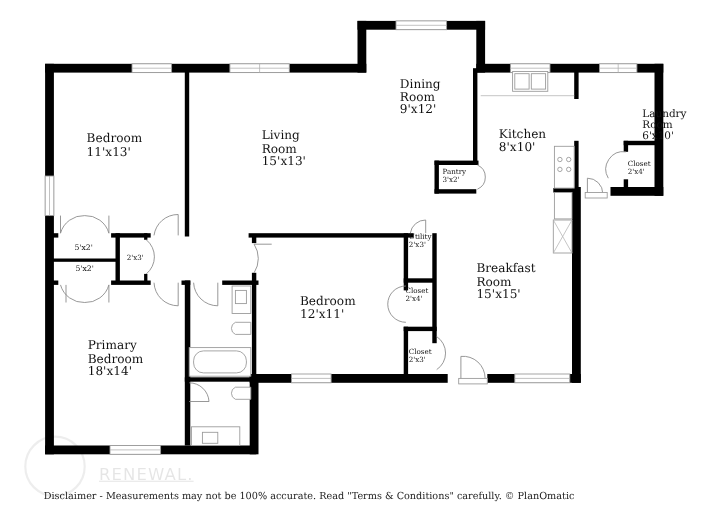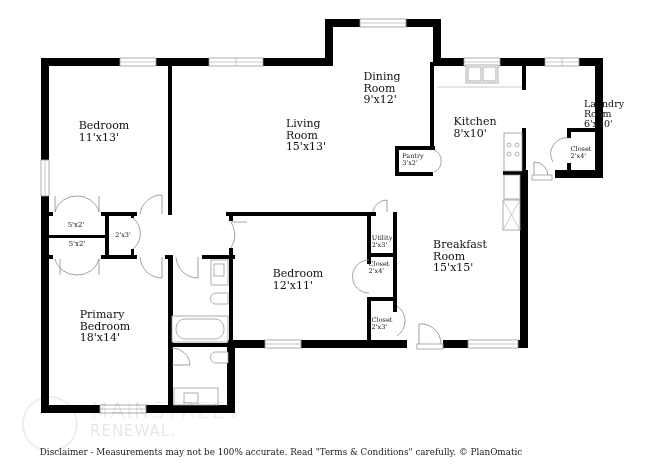--- a/index.html
+++ b/index.html
@@ -14,21 +14,21 @@
   .fixline { fill: none; stroke: #b5b5b5; stroke-width: 0.7; }
   .label { position: absolute; text-align: left; font-family: "DejaVu Serif", serif; font-weight: normal; color: #111; line-height: 1.05; transform: translate(-50%, -50%); white-space: nowrap; }
   .label .nm, .label .dim { display: block; }
   .lg { font-size: 11px; }
   .md { font-size: 9.5px; }
   .sm { font-size: 7px; }
   .xs { font-size: 6.5px; }
   #watermark { position: absolute; left: 22px; top: 396px; width: 230px; height: 56px; }
   #wm-circle { position: absolute; left: 0; top: 0; width: 52px; height: 52px; border: 2px solid rgba(0,0,0,0.07); border-radius: 50%; }
   #wm-main { position: absolute; left: 68px; top: 2px; font-family: "DejaVu Sans", sans-serif; font-size: 22px; letter-spacing: 1px; color: rgba(0,0,0,0.10); font-weight: 300; }
-  #wm-sub { position: absolute; left: 68px; top: 26px; font-family: "DejaVu Sans", sans-serif; font-size: 15px; letter-spacing: 1px; color: rgba(0,0,0,0.10); }
+  #wm-sub { position: absolute; left: 68px; top: 26px; font-family: "DejaVu Sans", sans-serif; font-size: 15px; letter-spacing: 1px; color: rgba(0,0,0,0.10); text-decoration: underline; }
   #disclaimer { position: absolute; left: 0; width: 562px; top: 447px; text-align: center; font-family: "DejaVu Serif", serif; font-size: 8.8px; color: #222; }
 </style>
 </head>
 <body>
 
 <svg id="plan" viewBox="0 0 650 473" xmlns="http://www.w3.org/2000/svg">
 
   <g>
 
     <rect class="wall" x="41" y="58" width="292" height="8"></rect>
@@ -198,21 +198,21 @@
 
     <rect class="fix" x="174" y="388" width="44" height="17"></rect>
     <rect class="fix" x="184" y="393" width="14" height="10"></rect>
   </g>
 </svg>
 
 <div class="label lg" style="left:104px;top:132px;">
   <span class="nm">Bedroom</span>
   <span class="dim">11'x13'</span>
 </div>
-<div class="label lg" style="left:258px;top:135px;margin-left:48px;">
+<div class="label lg" style="left:258px;top:135px;">
   <span class="nm">Living</span>
   <span class="nm">Room</span>
   <span class="dim">15'x13'</span>
 </div>
 <div class="label lg" style="left:382px;top:88px;">
   <span class="nm">Dining</span>
   <span class="nm">Room</span>
   <span class="dim">9'x12'</span>
 </div>
 <div class="label lg" style="left:475px;top:128px;">
@@ -249,32 +249,31 @@
   <span class="dim">2'x3'</span>
 </div>
 <div class="label xs" style="left:413px;top:160px;">
   <span class="nm">Pantry</span>
   <span class="dim">3'x2'</span>
 </div>
 <div class="label xs" style="left:581px;top:153px;">
   <span class="nm">Closet</span>
   <span class="dim">2'x4'</span>
 </div>
-<div class="label xs" style="left:382px;top:242px;">
+<div class="label xs" style="left:382px;top:219px;">
   <span class="nm">Utility</span>
   <span class="dim">2'x3'</span>
 </div>
 <div class="label xs" style="left:379px;top:268px;">
   <span class="nm">Closet</span>
   <span class="dim">2'x4'</span>
 </div>
 <div class="label xs" style="left:382px;top:324px;">
   <span class="nm">Closet</span>
   <span class="dim">2'x3'</span>
 </div>
 
 <div id="watermark">
   <div id="wm-circle"></div>
-  <div id="wm-main">MAINSTREET</div>
   <div id="wm-sub">RENEWAL.</div>
 </div>
 
 <div id="disclaimer">Disclaimer - Measurements may not be 100% accurate. Read "Terms &amp; Conditions" carefully. © PlanOmatic</div>
 
 </body></html>

